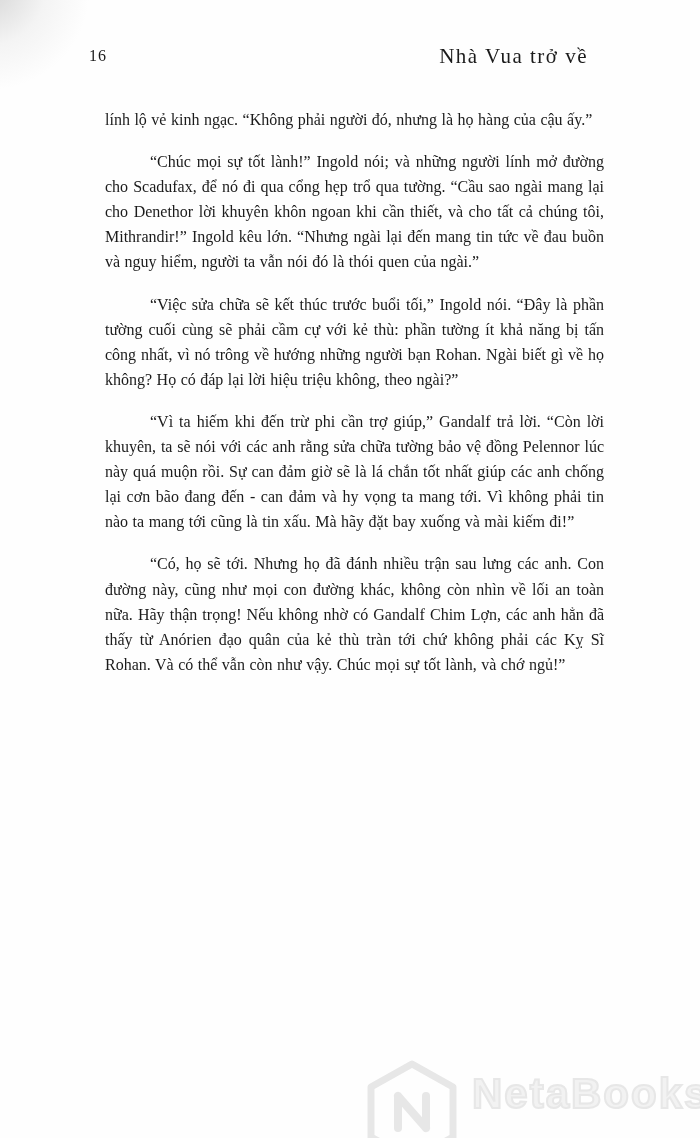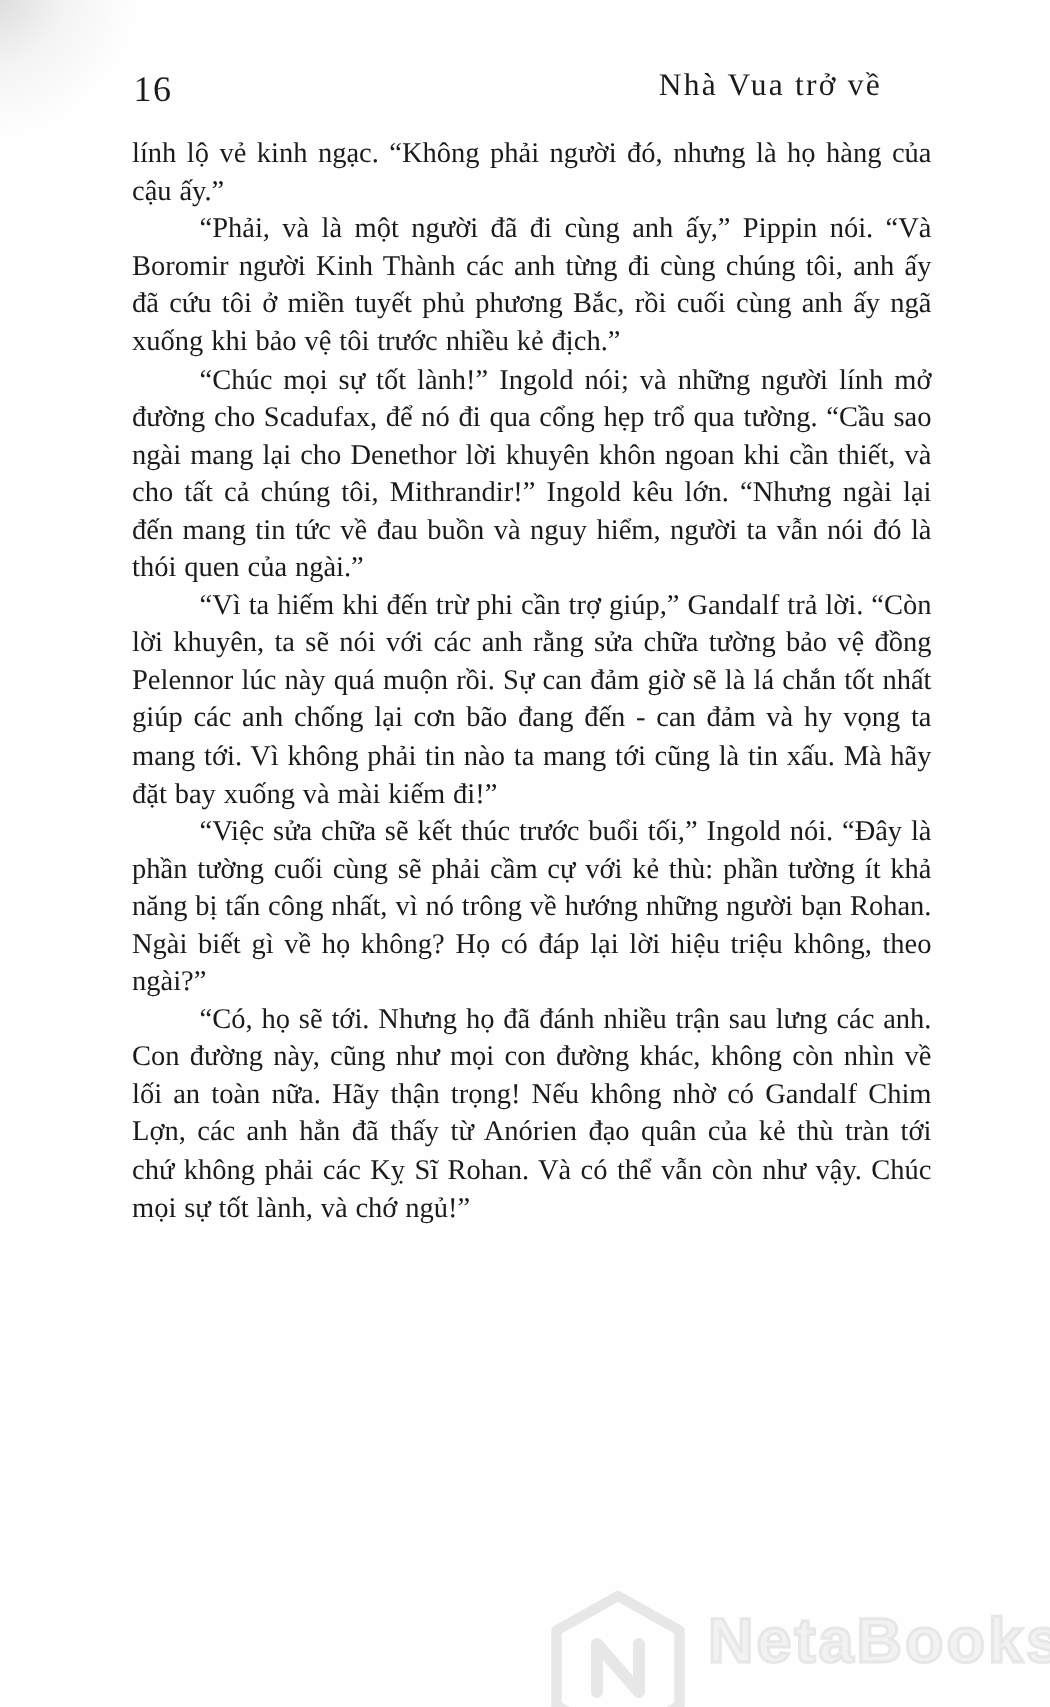--- a/index.html
+++ b/index.html
@@ -26,41 +26,41 @@
   .page-header {
     position: absolute;
     left: 0; top: 44px;
     width: 700px;
     height: 30px;
   }
   .page-number {
     position: absolute;
     left: 89px;
     top: 3px;
-    font-size: 24px;
+    font-size: 16px;
     letter-spacing: 1px;
   }
   .header-title {
     position: absolute;
     left: 0;
     width: 588px;
     text-align: right;
     font-size: 21px;
     letter-spacing: 1.5px;
     font-weight: 400;
   }
   .text-block {
     position: absolute;
     left: 88px;
     top: 90px;
     width: 533px;
   }
   .para {
-    margin: 0;
-    font-size: 19px;
+    margin: 17px;
+    font-size: 16px;
     line-height: 25.1px;
     text-align: justify;
     text-indent: 45px;
     word-spacing: 0.5px;
   }
   .para.no-indent {
     text-indent: 0;
   }
   
   .watermark {
@@ -95,24 +95,23 @@
 
 <div class="scan-shade"></div>
 
 <div class="page-header">
   <span class="page-number">16</span>
   <span class="header-title">Nhà Vua trở về</span>
 </div>
 
 <div class="text-block">
     <p class="para no-indent">lính lộ vẻ kinh ngạc. “Không phải người đó, nhưng là họ hàng của cậu ấy.”</p>
-    <p class="para">“Phải, và là một người đã đi cùng anh ấy,” Pippin nói. “Và Boromir người Kinh Thành các anh từng đi cùng chúng tôi, anh ấy đã cứu tôi ở miền tuyết phủ phương Bắc, rồi cuối cùng anh ấy ngã xuống khi bảo vệ tôi trước nhiều kẻ địch.”</p>
     <p class="para">“Chúc mọi sự tốt lành!” Ingold nói; và những người lính mở đường cho Scadufax, để nó đi qua cổng hẹp trổ qua tường. “Cầu sao ngài mang lại cho Denethor lời khuyên khôn ngoan khi cần thiết, và cho tất cả chúng tôi, Mithrandir!” Ingold kêu lớn. “Nhưng ngài lại đến mang tin tức về đau buồn và nguy hiểm, người ta vẫn nói đó là thói quen của ngài.”</p>
+    <p class="para">“Việc sửa chữa sẽ kết thúc trước buổi tối,” Ingold nói. “Đây là phần tường cuối cùng sẽ phải cầm cự với kẻ thù: phần tường ít khả năng bị tấn công nhất, vì nó trông về hướng những người bạn Rohan. Ngài biết gì về họ không? Họ có đáp lại lời hiệu triệu không, theo ngài?”</p>
     <p class="para">“Vì ta hiếm khi đến trừ phi cần trợ giúp,” Gandalf trả lời. “Còn lời khuyên, ta sẽ nói với các anh rằng sửa chữa tường bảo vệ đồng Pelennor lúc này quá muộn rồi. Sự can đảm giờ sẽ là lá chắn tốt nhất giúp các anh chống lại cơn bão đang đến - can đảm và hy vọng ta mang tới. Vì không phải tin nào ta mang tới cũng là tin xấu. Mà hãy đặt bay xuống và mài kiếm đi!”</p>
-    <p class="para">“Việc sửa chữa sẽ kết thúc trước buổi tối,” Ingold nói. “Đây là phần tường cuối cùng sẽ phải cầm cự với kẻ thù: phần tường ít khả năng bị tấn công nhất, vì nó trông về hướng những người bạn Rohan. Ngài biết gì về họ không? Họ có đáp lại lời hiệu triệu không, theo ngài?”</p>
     <p class="para">“Có, họ sẽ tới. Nhưng họ đã đánh nhiều trận sau lưng các anh. Con đường này, cũng như mọi con đường khác, không còn nhìn về lối an toàn nữa. Hãy thận trọng! Nếu không nhờ có Gandalf Chim Lợn, các anh hẳn đã thấy từ Anórien đạo quân của kẻ thù tràn tới chứ không phải các Kỵ Sĩ Rohan. Và có thể vẫn còn như vậy. Chúc mọi sự tốt lành, và chớ ngủ!”</p>
   </div>
 
 <div class="watermark">
   <svg class="wm-logo" viewBox="0 0 100 104" fill="none" xmlns="http://www.w3.org/2000/svg">
     <path d="M50 4 L91 27 L91 77 L50 100 L9 77 L9 27 Z" stroke="#e7e7e7" stroke-width="7" stroke-linejoin="round" fill="none"></path>
     <path d="M36 36 L36 68 M36 36 L64 68 M64 36 L64 68" stroke="#e7e7e7" stroke-width="8" stroke-linecap="round" stroke-linejoin="round" fill="none"></path>
   </svg>
   <span class="wm-text">
     <span class="wm-brand">NetaBooks</span>

